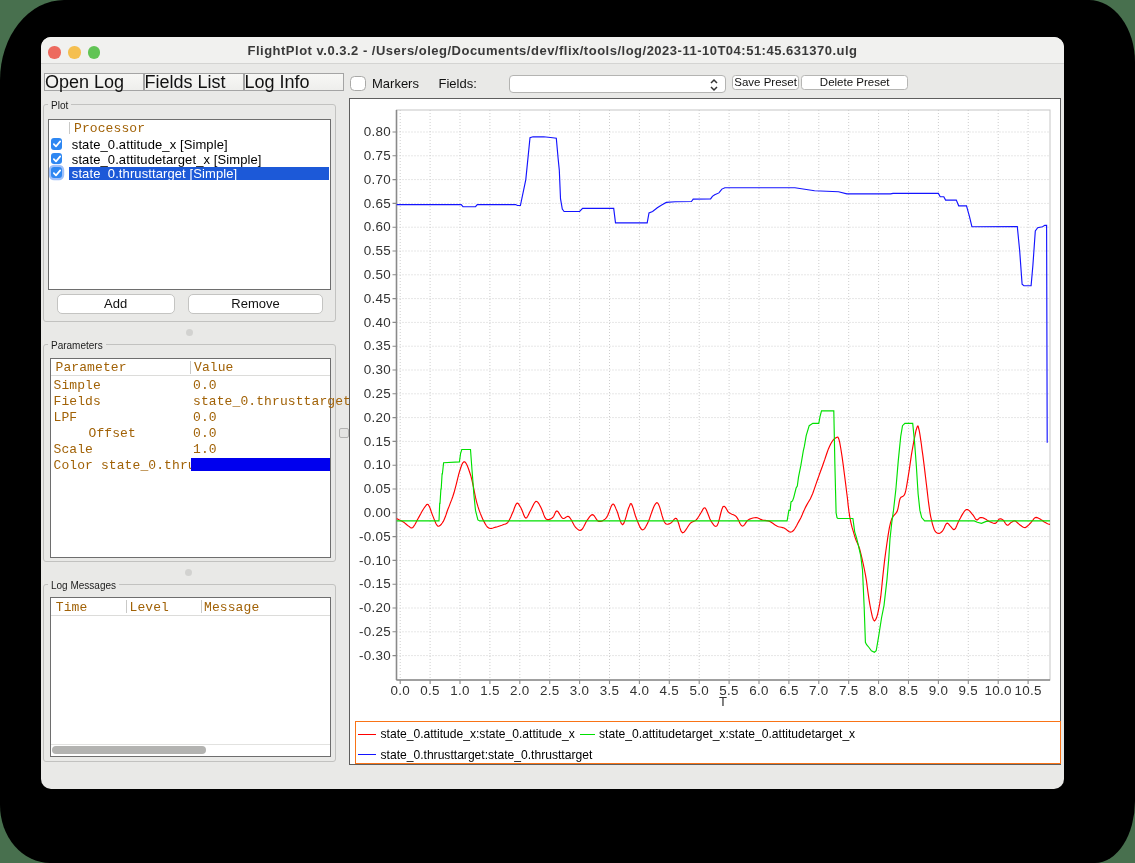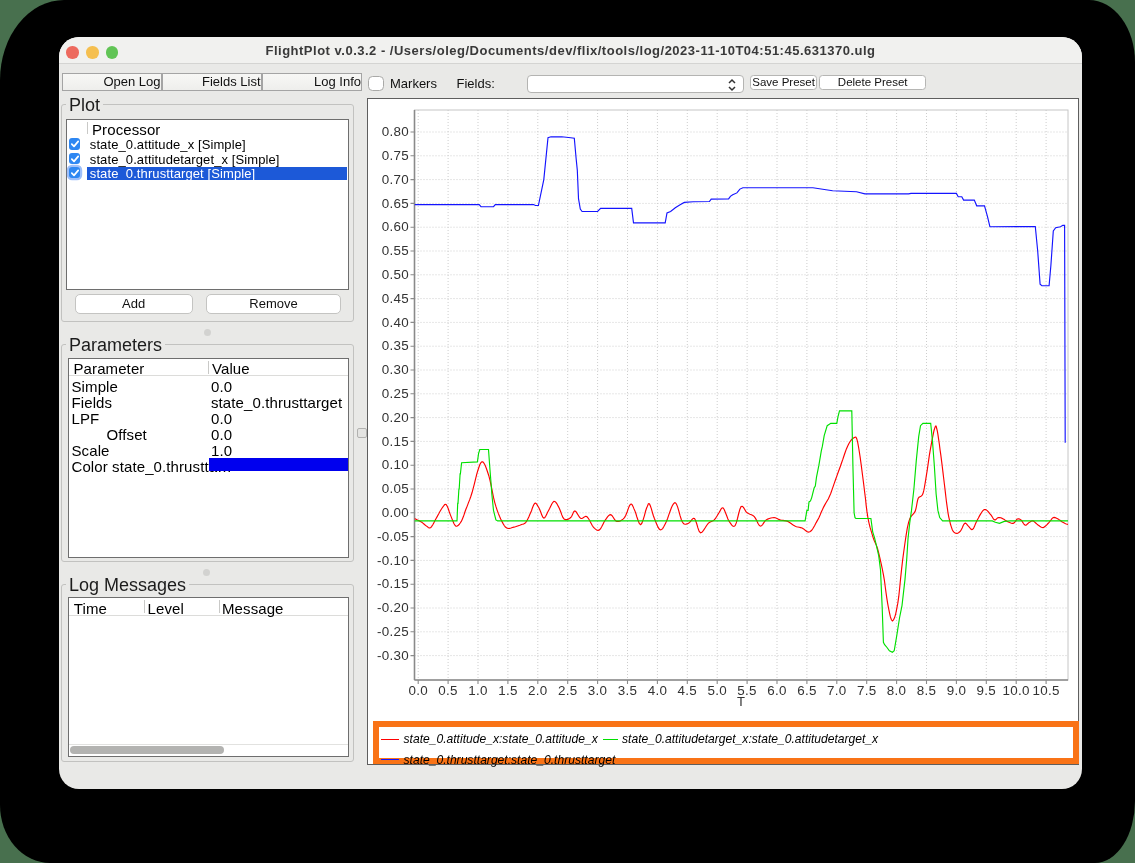--- a/index.html
+++ b/index.html
@@ -1,56 +1,56 @@
 <!DOCTYPE html>
 <html><head><meta charset="utf-8">
 <style>
 * { margin:0; padding:0; box-sizing:border-box; }
 html,body { width:1135px; height:863px; background:#48704e; overflow:hidden;
   font-family:"Liberation Sans", sans-serif; }
 #shadow { position:absolute; left:0; top:0; width:1135px; height:863px;
   background:#000; border-radius:64px 46px 40px 50px / 80px 62px 62px 58px; }
-#win { position:absolute; left:59px; top:37px; width:1023px; height:752px;
-  background:#e9e9e7; border-radius:20px; overflow:hidden;
+#win { position:absolute; left:41px; top:37px; width:1023px; height:752px;
+  background:#e9e9e7; border-radius:10px; overflow:hidden;
   box-shadow:0 0 0 1px rgba(0,0,0,0.55); }
 #titlebar { position:absolute; left:0; top:0; width:1023px; height:27px;
   background:#f1f1ef; border-bottom:1px solid #d4d4d2; }
 .tl { position:absolute; top:9.3px; width:12.5px; height:12.5px; border-radius:50%; }
 #title { position:absolute; left:0; top:0; width:1023px; height:27px; line-height:27px;
   text-align:center; font-weight:bold; font-size:13px; color:#393939; letter-spacing:0.5px; }
 .btn3 { position:absolute; top:36px; height:17.5px; border:1px solid #a4a4a4;
-  background:linear-gradient(#f7f7f5,#eeeeec); font-size:13px; color:#111;
-  text-align:right; line-height:16px; }
+  background:linear-gradient(#f7f7f5,#eeeeec); font-size:18px; color:#111;
+  text-align:left; line-height:16px; }
 #markers-box { position:absolute; left:309px; top:38.5px; width:15.5px; height:15.5px;
   border:1.5px solid #a9a9a7; border-radius:4.5px; background:#fff; }
 .lab13 { position:absolute; font-size:13px; color:#111; }
 #combo { position:absolute; left:468px; top:38px; width:216.5px; height:17.5px;
   background:#fff; border:1px solid #b4b4b2; border-radius:4px; }
 .pbtn { position:absolute; top:38.3px; height:15px; background:#fff;
   border:1px solid #b6b6b4; border-radius:3.5px; font-size:11.5px; color:#111;
   text-align:center; line-height:13.5px; }
 .panel { position:absolute; left:2px; width:293px; border:1px solid #c2c2c0;
   border-radius:3px; }
 .plabel { position:absolute; left:4px; top:-5.5px; background:#e9e9e7; padding:0 3px;
-  font-size:18px; color:#1c1c1c; line-height:13px; }
+  font-size:10px; color:#1c1c1c; line-height:13px; }
 .whitebox { position:absolute; background:#fff; border:1px solid #6e6e6e; }
-.t12 { font-size:15px; color:#000000; letter-spacing:0.1px; }
+.t12 { font-size:13px; color:#a16207; letter-spacing:0.1px;font-family:Liberation Mono, monospace; }
 #sel { position:absolute; background:#1c59d8; }
 .cb { position:absolute; width:11.6px; height:11.6px; border-radius:3px;
   background:#2e87f2; }
 .cb svg { position:absolute; left:0; top:0; }
 .rowtxt { position:absolute; left:23px; font-size:13px; color:#000; white-space:pre; letter-spacing:0.1px; }
 .abtn { position:absolute; height:20.5px; background:#fff; border:1px solid #c4c4c2;
   border-radius:5px; font-size:13px; color:#111; text-align:center; line-height:18.5px; }
 .hsep { position:absolute; width:1px; background:#c9c9c7; }
 .dot { position:absolute; width:7px; height:7px; border-radius:50%; background:#d2d2d0; }
 #chartpanel { position:absolute; left:308px; top:60.5px; width:712px; height:667px;
   background:#fff; border:1px solid #5e5e5e; }
 #legend { position:absolute; left:313.5px; top:683.5px; width:706px; height:43px;
-  border:6px solid #f97316; background:#fff; color:#000;font-style:italic; }
+  border:1px solid #f97316; background:#fff; color:#000; }
 .lline { position:absolute; width:18px; height:0; border-top:1.4px solid; }
 .ltxt { position:absolute; font-size:12.1px; color:#000; }
 </style></head>
 <body>
 <div id="shadow"></div>
 <div id="win">
   <div id="titlebar">
     <div class="tl" style="left:7.1px;background:#ed6a5e;"></div>
     <div class="tl" style="left:27px;background:#f5bf4f;"></div>
     <div class="tl" style="left:46.9px;background:#61c455;"></div>

